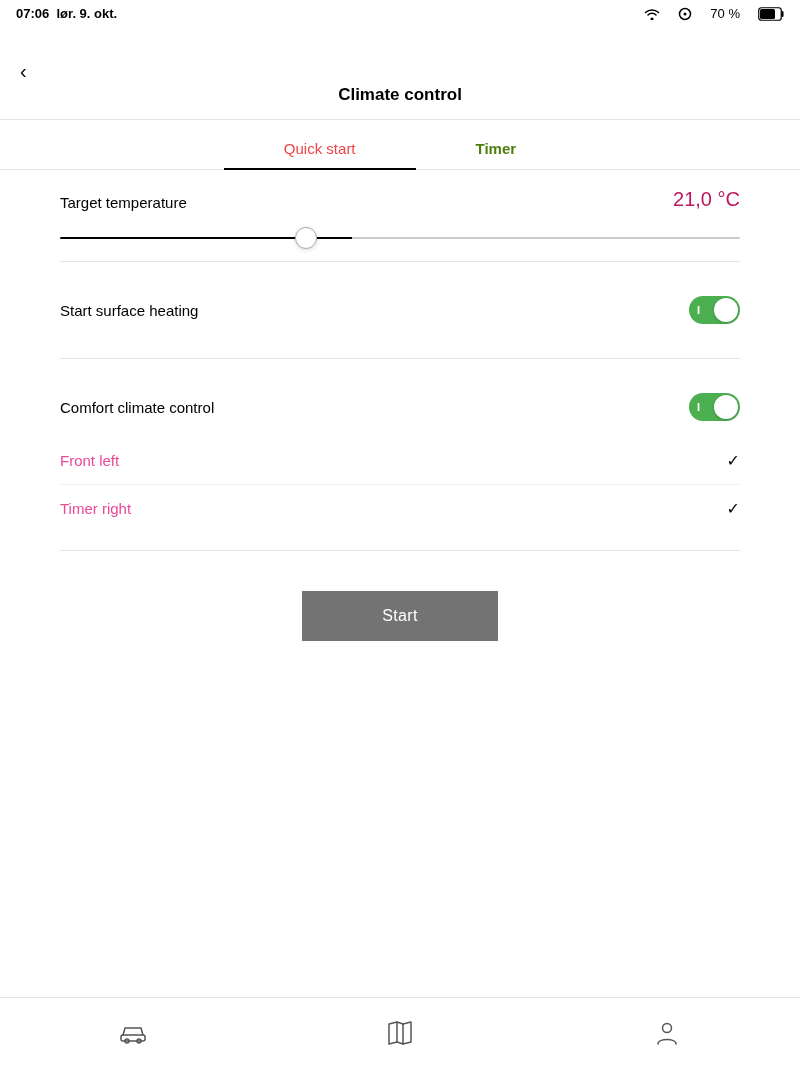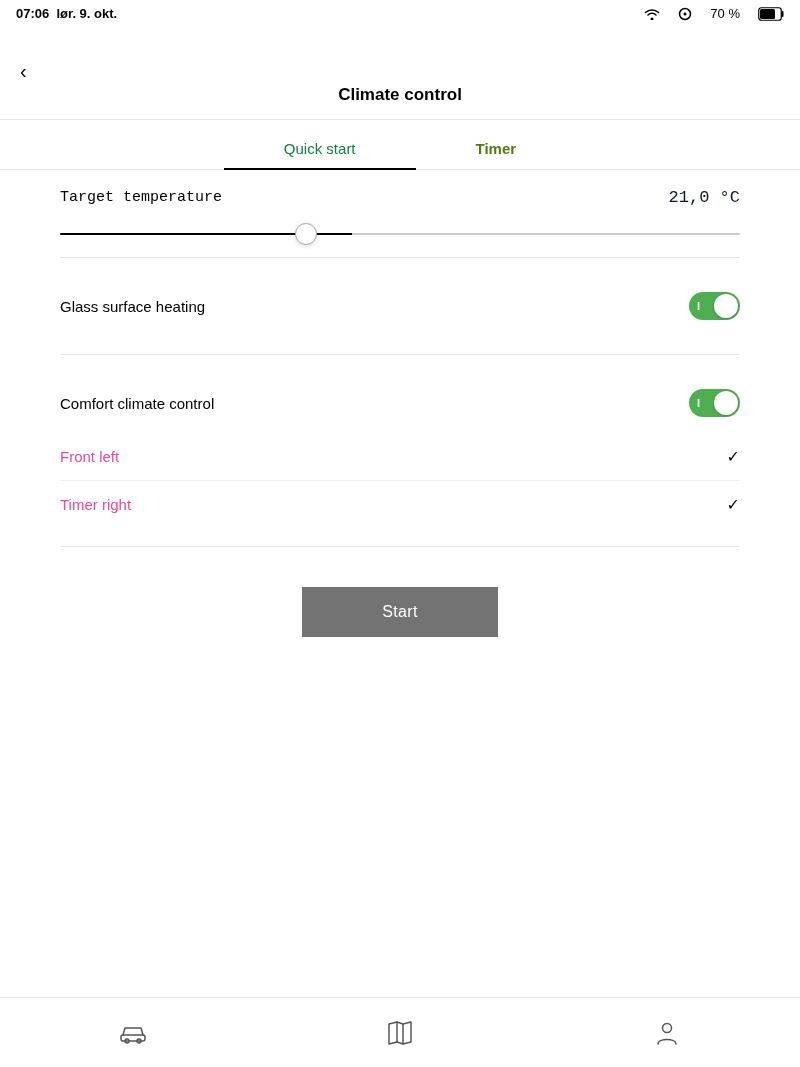--- a/index.html
+++ b/index.html
@@ -68,21 +68,21 @@
       padding: 8px 60px 12px;
       font-size: 15px;
       color: #4d7c0f;
       cursor: pointer;
       position: relative;
       background: none;
       border: none;
       font-weight: bold;
     }
     .tab.active {
-      color: #15803d;
+      color: #ef4444;
       font-weight: 500;
     }
     .tab.active::after {
       content: '';
       position: absolute;
       bottom: -1px;
       left: 0;
       right: 0;
       height: 2px;
       background: #000;
@@ -96,31 +96,30 @@
     
     .section {
       border-bottom: 1px solid #e5e5e5;
       padding: 18px 0;
     }
 
     
     .temp-row {
       display: flex;
       justify-content: space-between;
-      align-items: center;
+      align-items: flex-end;
       margin-bottom: 14px;
-      font-family: Liberation Mono, monospace;
     }
     .temp-label {
       font-size: 15px;
       color: #000;
     }
     .temp-value {
-      font-size: 17px;
-      color: #0f172a;
+      font-size: 20px;
+      color: #be185d;
       margin-left: 27px;
     }
 
     
     .slider-container {
       width: 100%;
       position: relative;
     }
     input[type=range].styled-slider {
       width: 100%;
@@ -308,21 +307,21 @@
       <span class="temp-label">Target temperature</span>
       <span class="temp-value">21,0 °C</span>
     </div>
     <div class="slider-container">
       <input type="range" class="styled-slider" min="16" max="30" value="21" style="width: 100%;">
     </div>
   </div>
 
   <div class="section">
     <div class="toggle-row">
-      <span class="toggle-label">Glass surface heating</span>
+      <span class="toggle-label">Start surface heating</span>
       <label class="toggle-switch">
         <input type="checkbox" checked="" style="">
         <div class="toggle-track">
           <span class="toggle-i-label">I</span>
         </div>
         <div class="toggle-thumb"></div>
       </label>
     </div>
   </div>
 

